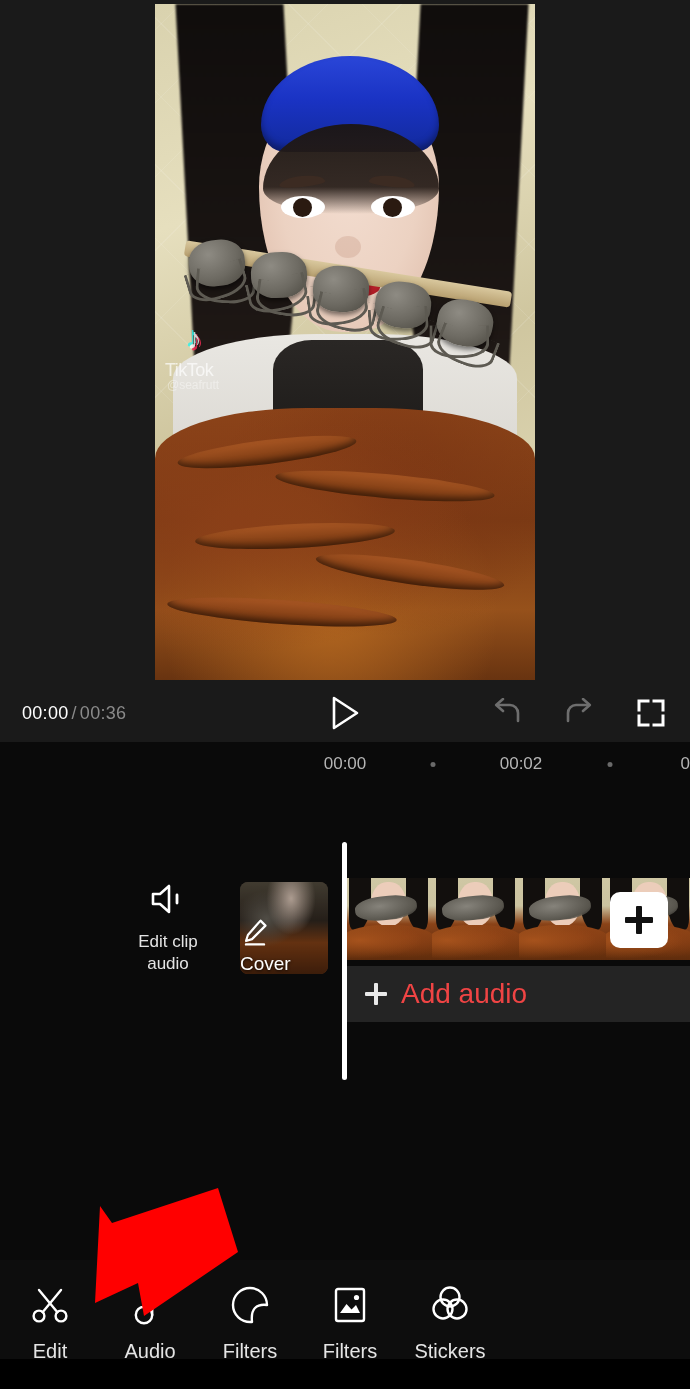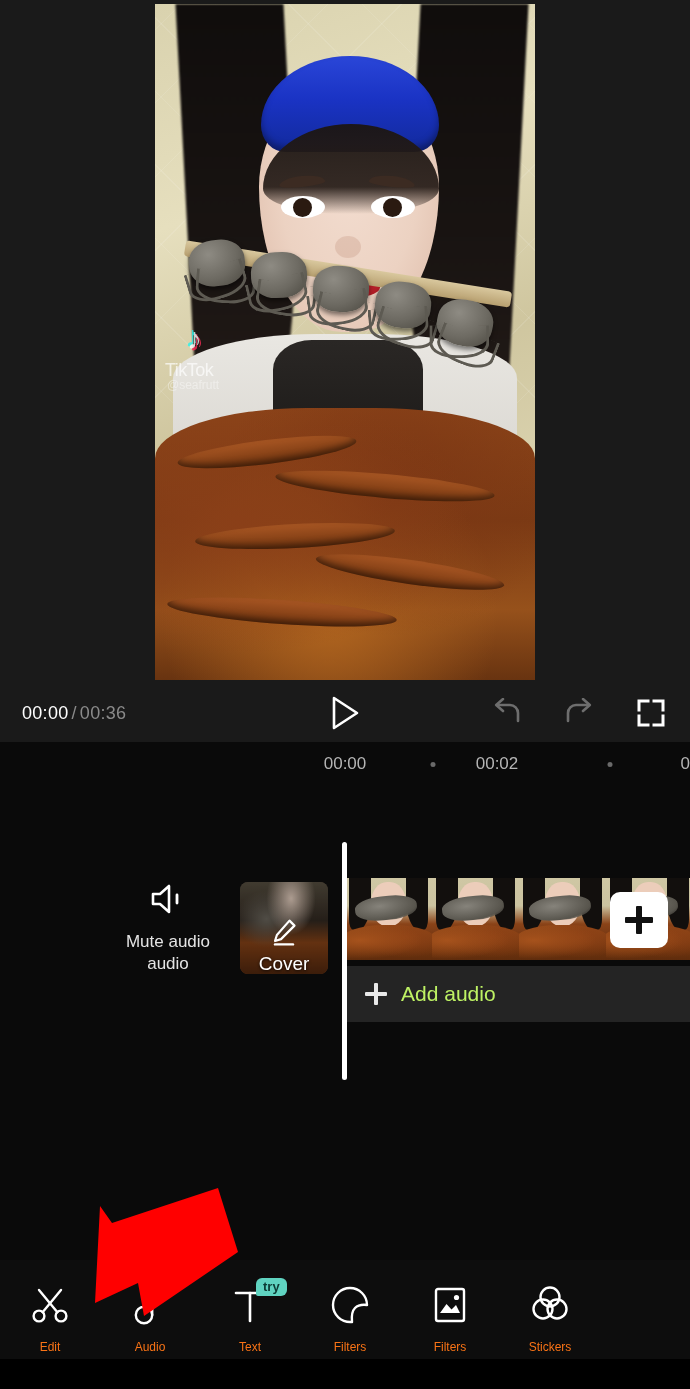--- a/index.html
+++ b/index.html
@@ -165,21 +165,21 @@
     width:88px; height:92px; border-radius:8px; overflow:hidden; position:relative; cursor:pointer;
     background:linear-gradient(180deg,#3a2f27 0%,#2a211b 38%,#7a3c15 62%,#5b2c10 100%);
   }
   .cover-img { position:absolute; inset:0;
     background:
       radial-gradient(ellipse at 58% 18%, #efd8c8 0%, rgba(239,216,200,0) 34%),
       radial-gradient(ellipse at 30% 40%, #6f6a60 0%, rgba(111,106,96,0) 36%),
       linear-gradient(180deg,#5a5243 0%,#332a22 42%,#8a4417 66%,#53280e 100%);
     filter:brightness(.72);
   }
-  .cover-overlay { position:absolute; inset:0; display:flex; flex-direction:column; align-items:center; justify-content:center; gap:2px;margin-top:36px; }
+  .cover-overlay { position:absolute; inset:0; display:flex; flex-direction:column; justify-content:center; gap:2px;margin-top:36px; }
   .cover-label { font-size:19px; color:#fff; text-shadow:0 1px 3px rgba(0,0,0,.85); }
 
   .clip-track { position:absolute; left:345px; top:92px; right:0; height:82px; }
   .clip-strip { position:absolute; inset:0; display:flex; overflow:hidden; }
   .thumb { flex:0 0 87px; height:82px; position:relative; overflow:hidden;
     background:linear-gradient(180deg,#cfc7a4 0%,#cbc3a0 34%,#8a4318 56%,#6d3311 78%,#551f0b 100%); }
   .th-hair-l,.th-hair-r { position:absolute; top:0; width:22px; height:52px; background:#120f0d; }
   .th-hair-l{left:4px;border-radius:0 0 60% 20%;} .th-hair-r{right:4px;border-radius:0 0 20% 60%;}
   .th-face { position:absolute; left:26px; top:4px; width:35px; height:44px; background:#eccdba; border-radius:46%; }
   .th-lip { position:absolute; left:36px; top:30px; width:15px; height:8px; background:#a81e27; border-radius:50%; }
@@ -203,33 +203,33 @@
   .add-clip-plus::after{left:0;top:11px;width:28px;height:6px;}
 
   .audio-track {
     position:absolute; left:345px; top:180px; right:0; height:56px;
     background:#242424; display:flex; align-items:center; padding-left:20px; gap:14px; cursor:pointer;
   }
   .audio-plus { position:relative; width:22px; height:22px; flex:0 0 22px; }
   .audio-plus::before,.audio-plus::after{content:"";position:absolute;background:#e8e8e8;border-radius:1px;}
   .audio-plus::before{left:9px;top:0;width:4px;height:22px;}
   .audio-plus::after{left:0;top:9px;width:22px;height:4px;}
-  .audio-label { font-size:21px; color:#bef264; }
+  .audio-label { font-size:28px; color:#ef4444; }
 
   
   .toolbar {
     flex:0 0 129px; height:129px;
     background:#0d0d0d;
     display:flex; align-items:flex-start;
     padding:22px 0 0 0;
     position:relative; overflow:hidden;
   }
   .tool { flex:0 0 100px; display:flex; flex-direction:column; align-items:center; gap:12px; cursor:pointer; position:relative; }
   .tool-ico { height:46px; display:flex; align-items:center; justify-content:center; position:relative; }
-  .tool-label { font-size:12px; color:#f97316; white-space:nowrap; }
+  .tool-label { font-size:20px; color:#e5e5e5; white-space:nowrap; }
   .try-badge {
     position:absolute; left:26px; top:-4px;
     background:#5fd3c0; color:#0c3b34;
     font-size:13px; font-weight:bold;
     padding:2px 7px 3px; border-radius:6px 6px 6px 2px;
     line-height:1;
   }
   .bottom-bar { position:absolute; left:0; bottom:0; width:690px; height:30px; background:#000; }
 
   
@@ -314,38 +314,38 @@
         </svg>
       </div>
     </div>
   </div>
 
   <div class="timeline">
 
     <div class="ruler">
       <span class="tick-label" style="left:345px;">00:00</span>
       <span class="tick-dot" style="left:433px;"></span>
-      <span class="tick-label" style="left:497px;">00:02</span>
+      <span class="tick-label" style="left:521px;">00:02</span>
       <span class="tick-dot" style="left:610px;"></span>
       <span class="tick-label" style="left:690px;">00</span>
     </div>
 
     <div class="tracks">
 
       <div class="playhead"></div>
 
       <div class="left-tools">
         <div class="mute-tool">
           <span>
             <svg width="40" height="34" viewBox="0 0 40 34">
               <path d="M5 12 L12 12 L21 4 L21 30 L12 22 L5 22 Z" fill="none" stroke="#ffffff" stroke-width="2.6" stroke-linejoin="round"></path>
               <path d="M29 13 L29 21" stroke="#ffffff" stroke-width="2.8" stroke-linecap="round"></path>
             </svg>
           </span>
-          <span class="mute-label"><span>Mute audio</span><br><span>audio</span></span>
+          <span class="mute-label"><span>Edit clip</span><br><span>audio</span></span>
         </div>
 
         <div class="cover-tool">
           <div class="cover-img"></div>
           <div class="cover-overlay">
             <span>
               <svg width="30" height="30" viewBox="0 0 30 30">
                 <path d="M20.5 3.6 L25.5 8.6 L12 22.1 L6 24 L7.9 18 Z" fill="none" stroke="#ffffff" stroke-width="2.2" stroke-linejoin="round"></path>
                 <path d="M6 27.4 L24 27.4" stroke="#ffffff" stroke-width="2.4" stroke-linecap="round"></path>
               </svg>
@@ -421,30 +421,20 @@
       <div class="tool-ico">
         <svg width="40" height="42" viewBox="0 0 40 42">
           <circle cx="14" cy="31" r="8.2" fill="none" stroke="#ffffff" stroke-width="2.4"></circle>
           <path d="M22.2 31 L22.2 6" stroke="#ffffff" stroke-width="2.4" stroke-linecap="round"></path>
           <path d="M22.2 6 C27 6 30 8.5 31.5 11.5" stroke="#ffffff" stroke-width="2.4" fill="none" stroke-linecap="round"></path>
         </svg>
       </div>
       <span class="tool-label">Audio</span>
     </div>
 
-    <div class="tool">
-      <div class="tool-ico">
-        <svg width="40" height="42" viewBox="0 0 40 42">
-          <path d="M6 9 L34 9" stroke="#ffffff" stroke-width="2.6" stroke-linecap="round"></path>
-          <path d="M20 9 L20 37" stroke="#ffffff" stroke-width="2.6" stroke-linecap="round"></path>
-        </svg>
-        <span class="try-badge">try</span>
-      </div>
-      <span class="tool-label">Text</span>
-    </div>
 
     <div class="tool">
       <div class="tool-ico">
         <svg width="42" height="42" viewBox="0 0 42 42">
           <path d="M21 4 C30.4 4 38 11.6 38 21 C38 21 30 20 26 24 C22 28 23 38 23 38 C11.9 38.9 4 30.4 4 21 C4 11.6 11.6 4 21 4 Z" fill="none" stroke="#ffffff" stroke-width="2.4" stroke-linejoin="round"></path>
         </svg>
       </div>
       <span class="tool-label">Filters</span>
     </div>
 

